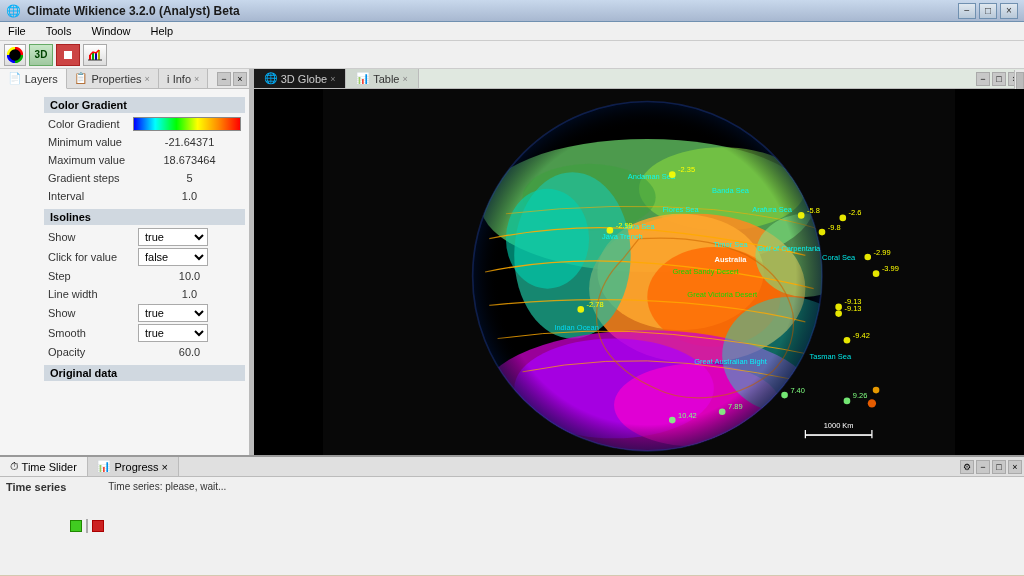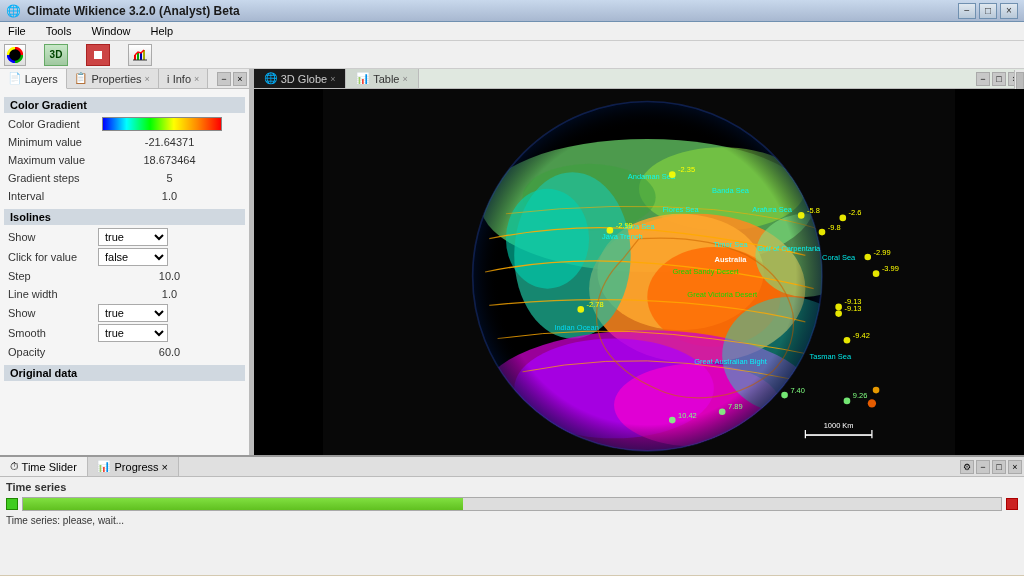--- a/index.html
+++ b/index.html
@@ -22,21 +22,21 @@
     
     #menubar {
       background: #f0f0f0; height: 19px; display: flex; align-items: center;
       padding: 0 4px; border-bottom: 1px solid #ccc; gap: 12px;
     }
     #menubar span { font-size: 11px; cursor: pointer; padding: 0 4px; }
 
     
     #toolbar {
       background: #f0f0f0; height: 28px; display: flex; align-items: center;
-      padding: 0 4px; border-bottom: 1px solid #ccc; gap: 18px;
+      padding: 0 4px; border-bottom: 1px solid #ccc; gap: 3px;
     }
     .tool-btn {
       width: 24px; height: 22px; background: linear-gradient(to bottom, #fff, #ddd);
       border: 1px solid #aaa; display: flex; align-items: center; justify-content: center;
       cursor: pointer; font-size: 12px;
     }
     .tool-btn.active { background: linear-gradient(to bottom, #c8e8c8, #a0c8a0); border-color: #6a6; }
 
     
     #main { display: flex; flex-direction: column; height: calc(576px - 70px); }
@@ -46,21 +46,21 @@
     #left-panel { width: 250px; min-width: 250px; background: #f5f5f5; border-right: 1px solid #bbb; display: flex; flex-direction: column; }
 
     
     .tab-bar { display: flex; background: #e8e8e8; border-bottom: 1px solid #bbb; height: 20px; }
     .tab-item {
       padding: 2px 8px; font-size: 11px; cursor: pointer; display: flex; align-items: center;
       gap: 3px; border-right: 1px solid #bbb; background: #e0e0e0; color: #333;
     }
     .tab-item.active { background: #f5f5f5; border-bottom: 1px solid #f5f5f5; margin-bottom: -1px; z-index: 1; }
     .tab-item .tab-close { font-size: 9px; color: #888; cursor: pointer; }
-    #props-content { flex: 1; overflow-y: auto; padding: 4px; }
+    #props-content { flex: 1; overflow-y: auto; padding: 4px; margin-left: 40px; }
 
     
     .dataset-row {
       background: #d8e8f8; padding: 3px 6px; font-size: 11px; margin-bottom: 4px;
       display: flex; justify-content: space-between; align-items: center;
     }
 
     
     .section-header { background: #d0d8e0; font-weight: bold; padding: 2px 6px; margin: 4px 0 2px 0; font-size: 11px; }
 
@@ -101,21 +101,21 @@
     #globe-area { flex: 1; position: relative; background: #000; overflow: hidden; }
 
     
     #globe-svg { width: 100%; height: 100%; }
 
     
     #bottom-panel { height: 120px; background: #f0f0f0; border-top: 2px solid #999; display: flex; flex-direction: column; }
     .bottom-tab-bar { display: flex; background: #e0e0e0; border-bottom: 1px solid #bbb; height: 20px; }
     .bottom-tab { padding: 2px 10px; font-size: 11px; cursor: pointer; display: flex; align-items: center; gap: 3px; border-right: 1px solid #bbb; background: #d8d8d8; }
     .bottom-tab.active { background: #f0f0f0; }
-    .bottom-content { flex: 1; display: flex; flex-direction: column; padding: 4px 6px; gap: 4px; border-radius: 12px; }
+    .bottom-content { flex: 1; display: flex; padding: 4px 6px; gap: 4px; border-radius: 12px; }
     .progress-label { font-size: 11px; font-weight: bold; color: #333; }
     .progress-container { display: flex; align-items: center; gap: 4px; }
     .progress-bar-outer { flex: 1; height: 14px; background: #ddd; border: 1px solid #aaa; }
     .progress-bar-inner { height: 100%; background: linear-gradient(to bottom, #80e040, #60c020); width: 45%; }
     .progress-red-dot { width: 12px; height: 12px; background: #cc2222; border: 1px solid #aa0000; }
     .status-text { font-size: 10px; color: #333; }
 
     
     .v-divider { width: 4px; background: #bbb; cursor: col-resize; }
 

